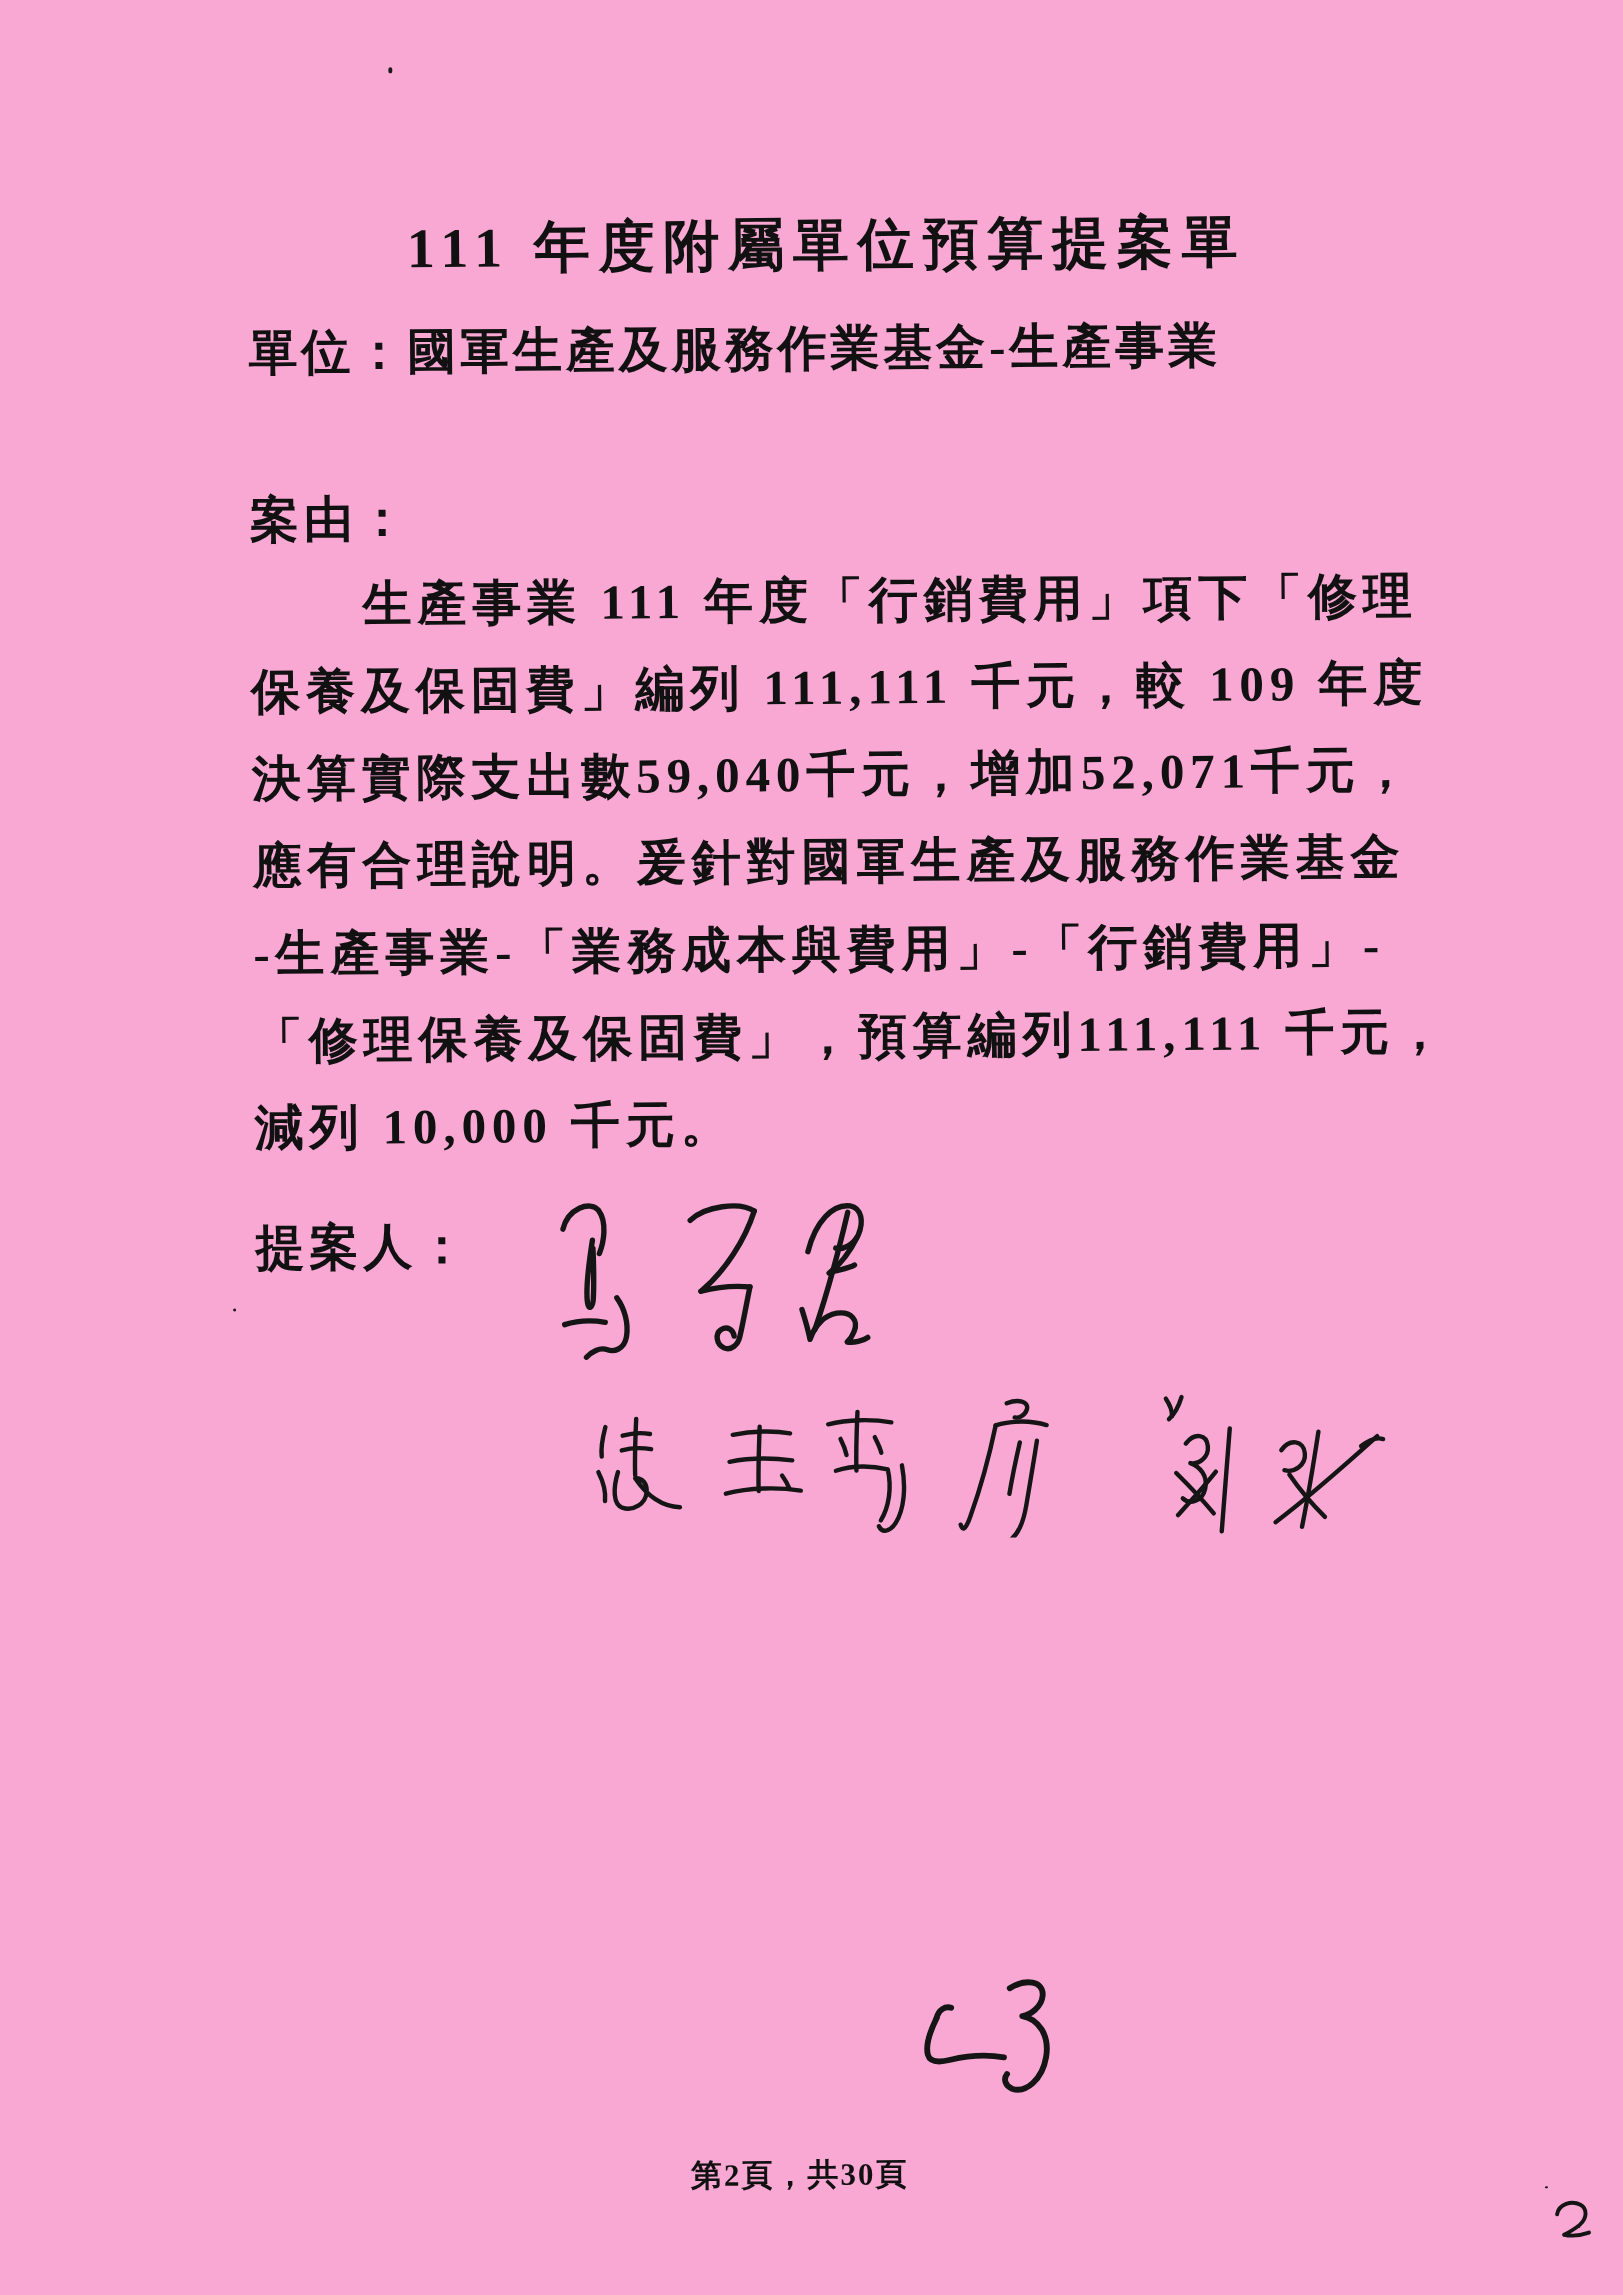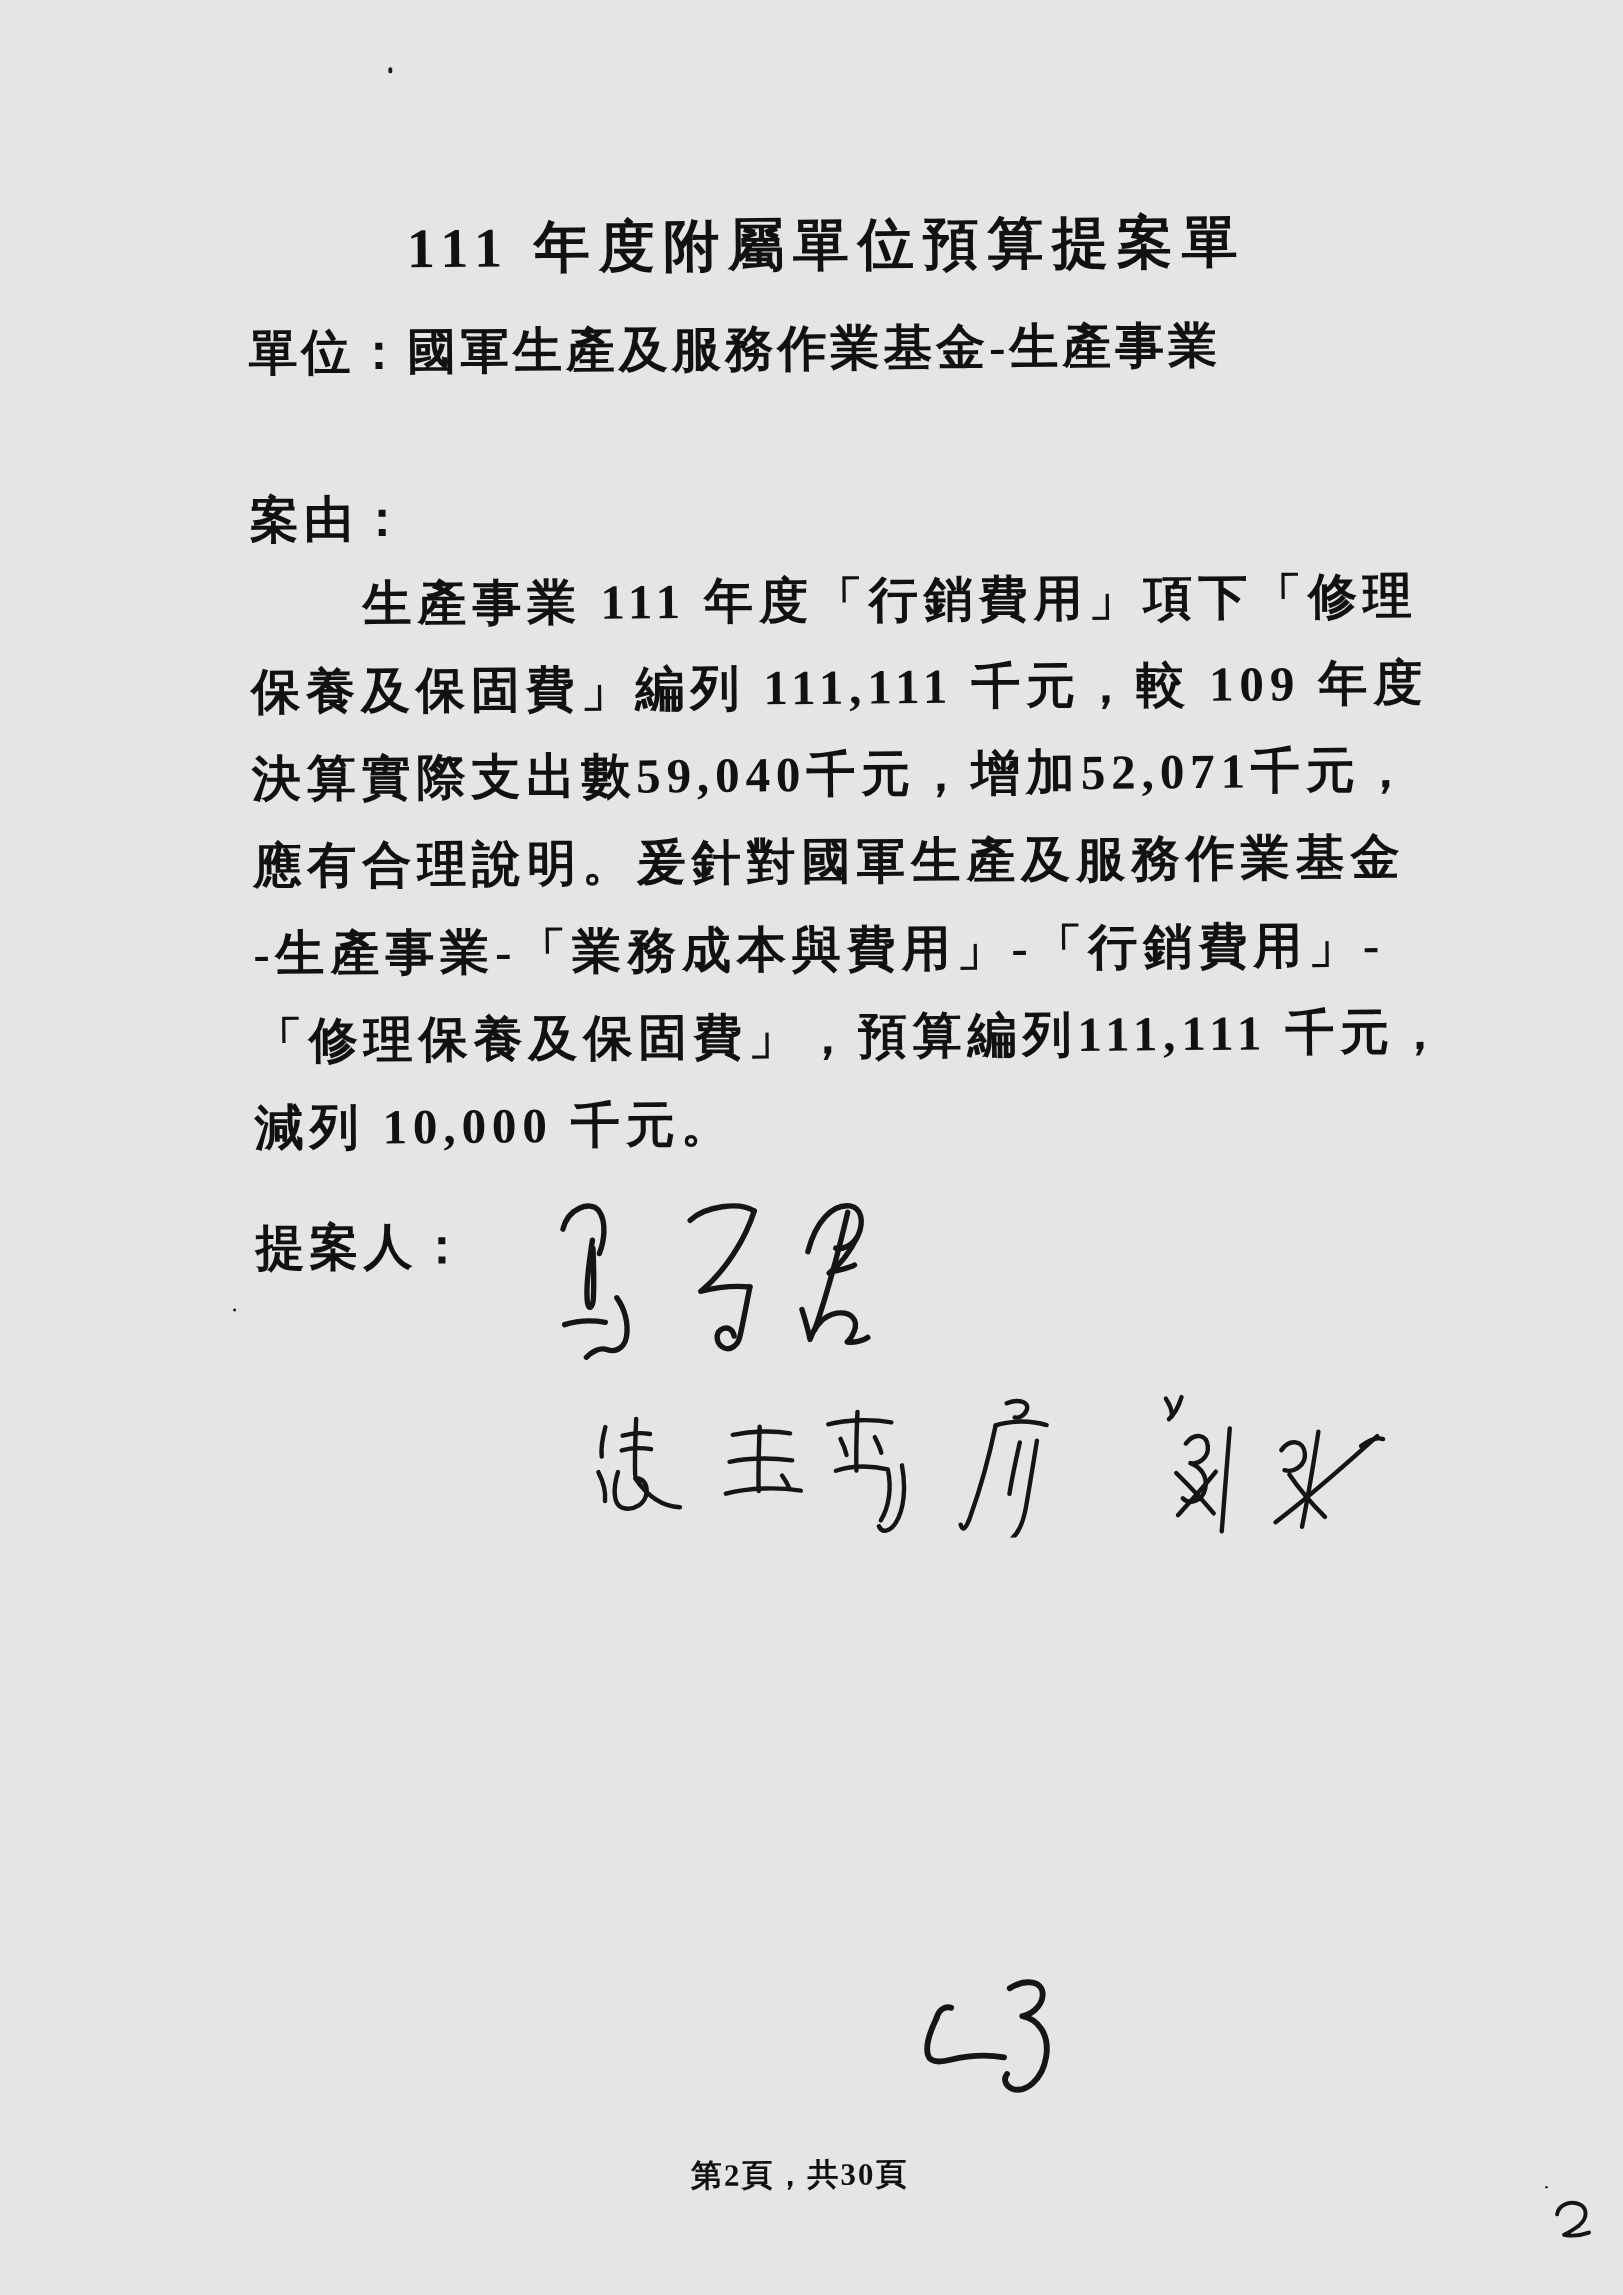--- a/index.html
+++ b/index.html
@@ -4,21 +4,21 @@
 <style>
   html, body {
     margin: 0;
     padding: 0;
     background: #ffffff;
   }
   .page {
     position: relative;
     width: 1624px;
     height: 2295px;
-    background: #e5e5e5;
+    background: #f9a8d4;
     overflow: hidden;
     font-family: "Liberation Serif", "DejaVu Serif", serif;
     color: #111111;
   }
   .content {
     position: absolute;
     inset: 0;
     transform: rotate(-0.45deg);
     transform-origin: 50% 40%;
   }

